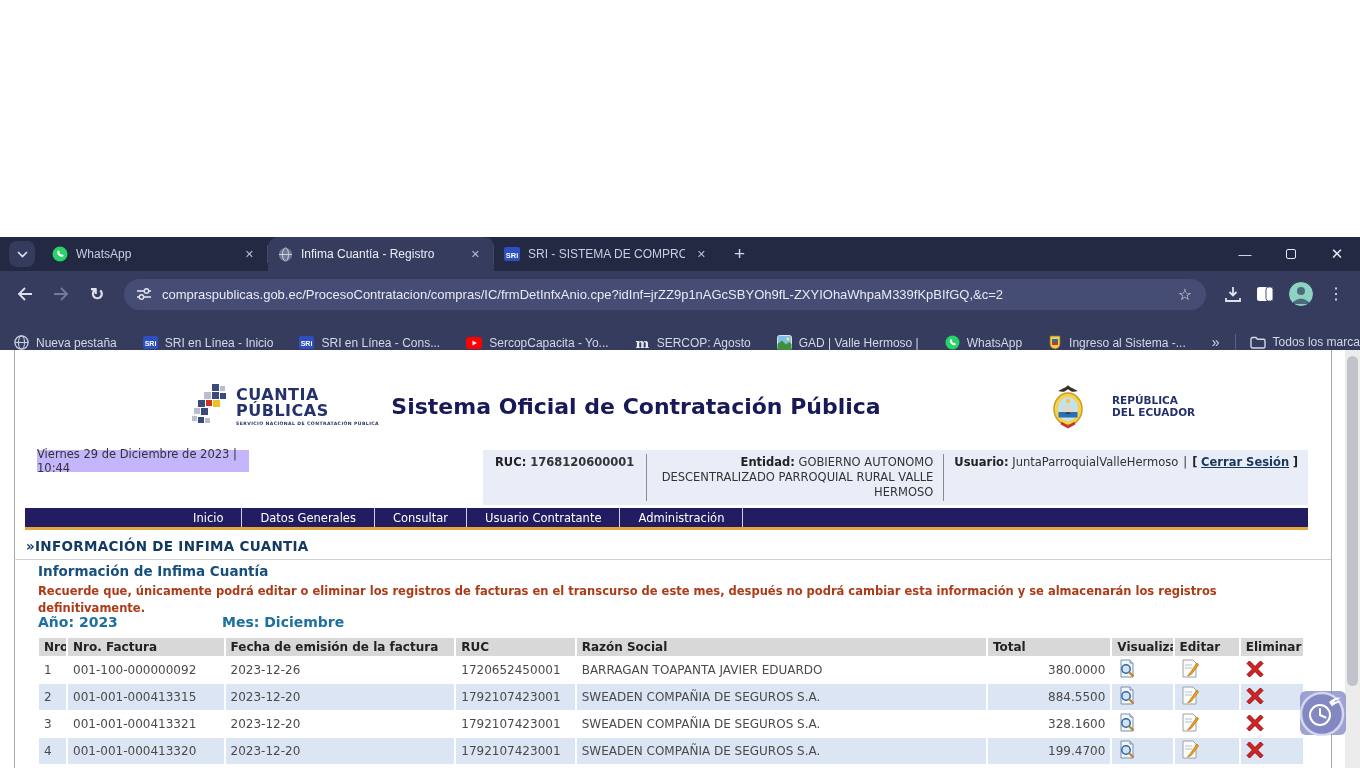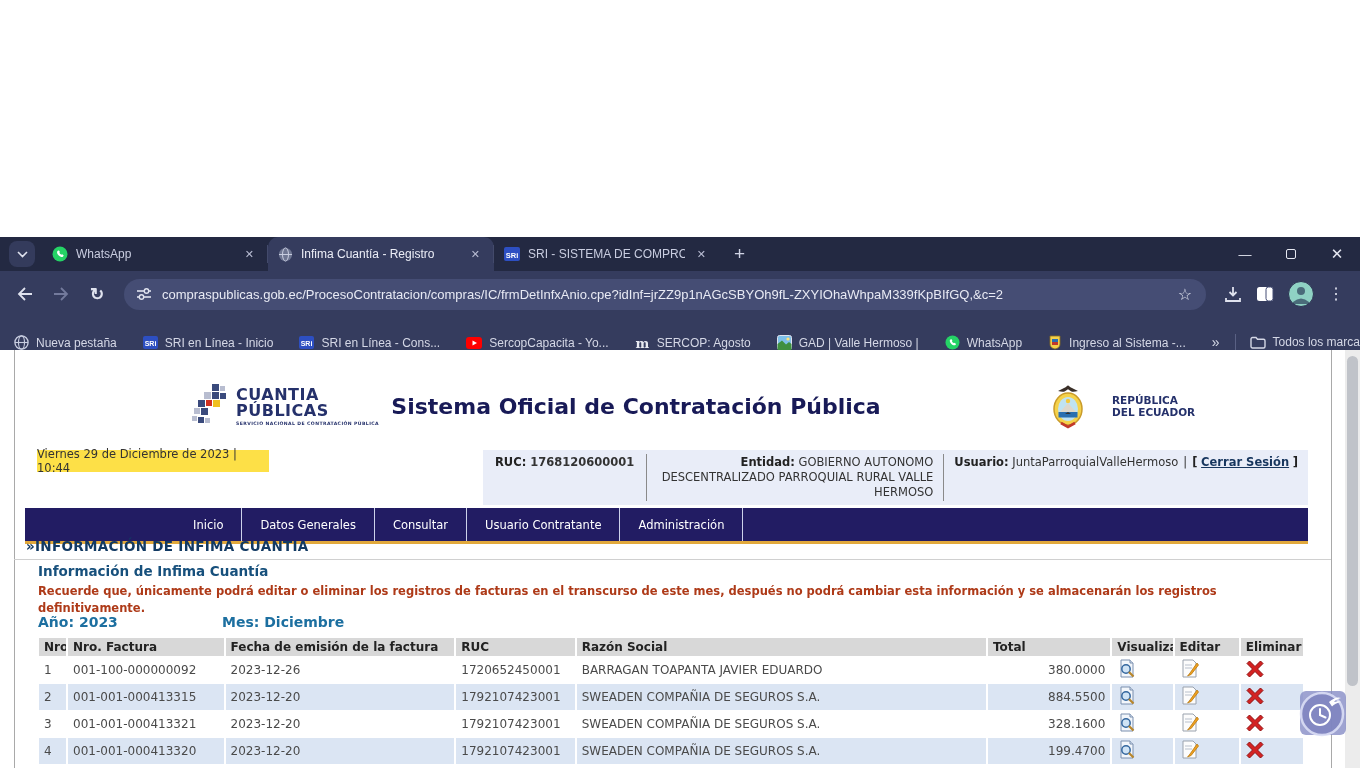--- a/index.html
+++ b/index.html
@@ -54,34 +54,34 @@
   .brand-text { color:#25316b; }
   .brand-text .l1 { font-size:16px; font-weight:bold; letter-spacing:.5px; line-height:1; }
   .brand-text .tg { font-size:4.6px; font-weight:bold; letter-spacing:.4px; margin-top:2px; }
 
   .page-title { position:absolute; left:330px; width:612px; top:44px; text-align:center;
     font-size:22px; font-weight:bold; color:#181a57; }
 
   .republic { position:absolute; left:1046px; top:32px; display:flex; align-items:center; gap:22px; }
   .republic-text { font-size:10.5px; font-weight:bold; color:#25316b; line-height:1.15; }
 
-  .datebox { position:absolute; left:37px; top:100px; width:232px; height:22px;
-    background:#fde047; display:flex; align-items:center; justify-content:center;
+  .datebox { position:absolute; left:37px; top:100px; width:212px; height:22px;
+    background:#c4b5fd; display:flex; align-items:center; justify-content:center;
     font-size:11.5px; color:#333; }
 
   .infobox { position:absolute; left:483px; top:100px; width:825px; min-height:46px;
     background:#e9edf8; display:flex; align-items:stretch; font-size:11.5px; color:#333; padding:3px 0; }
   .infobox b { color:#222; }
   .seg-ruc { padding:2px 12px; white-space:nowrap;font-weight:bold; }
   .seg-sep { width:1px; background:#8a8a8a; margin:1px 0; }
   .seg-entity { flex:1; text-align:right; padding:2px 10px; line-height:1.3; }
   .seg-user { padding:2px 10px; white-space:nowrap; display:flex; gap:5px; align-items:flex-start; }
   .logout-link { color:#17365e; font-weight:bold; text-decoration:underline; cursor:pointer;margin-top:24px; }
 
-  .navmenu { position:absolute; left:25px; top:158px; width:1283px; height:36px;
+  .navmenu { position:absolute; left:25px; top:158px; width:1283px; height:22px;
     background:#221c63; border-bottom:3px solid #e2a93c; display:flex; align-items:center;
     color:#fff; font-size:11.5px; }
   .navmenu .spacer { width:150px; }
   .menu-item { padding:0 18px; height:100%; display:flex; align-items:center;
     border-right:1px solid #cdd1ea; cursor:pointer; }
   .menu-item:first-of-type { border-left:1px solid #cdd1ea; }
 
   .breadcrumb { position:absolute; left:26px; top:188px; font-size:13.5px; font-weight:bold;
     color:#123a63; letter-spacing:.3px; }
   .breadcrumb-rule { position:absolute; left:14px; top:209px; width:1317px; border-top:1px solid #d0d0d0; }

